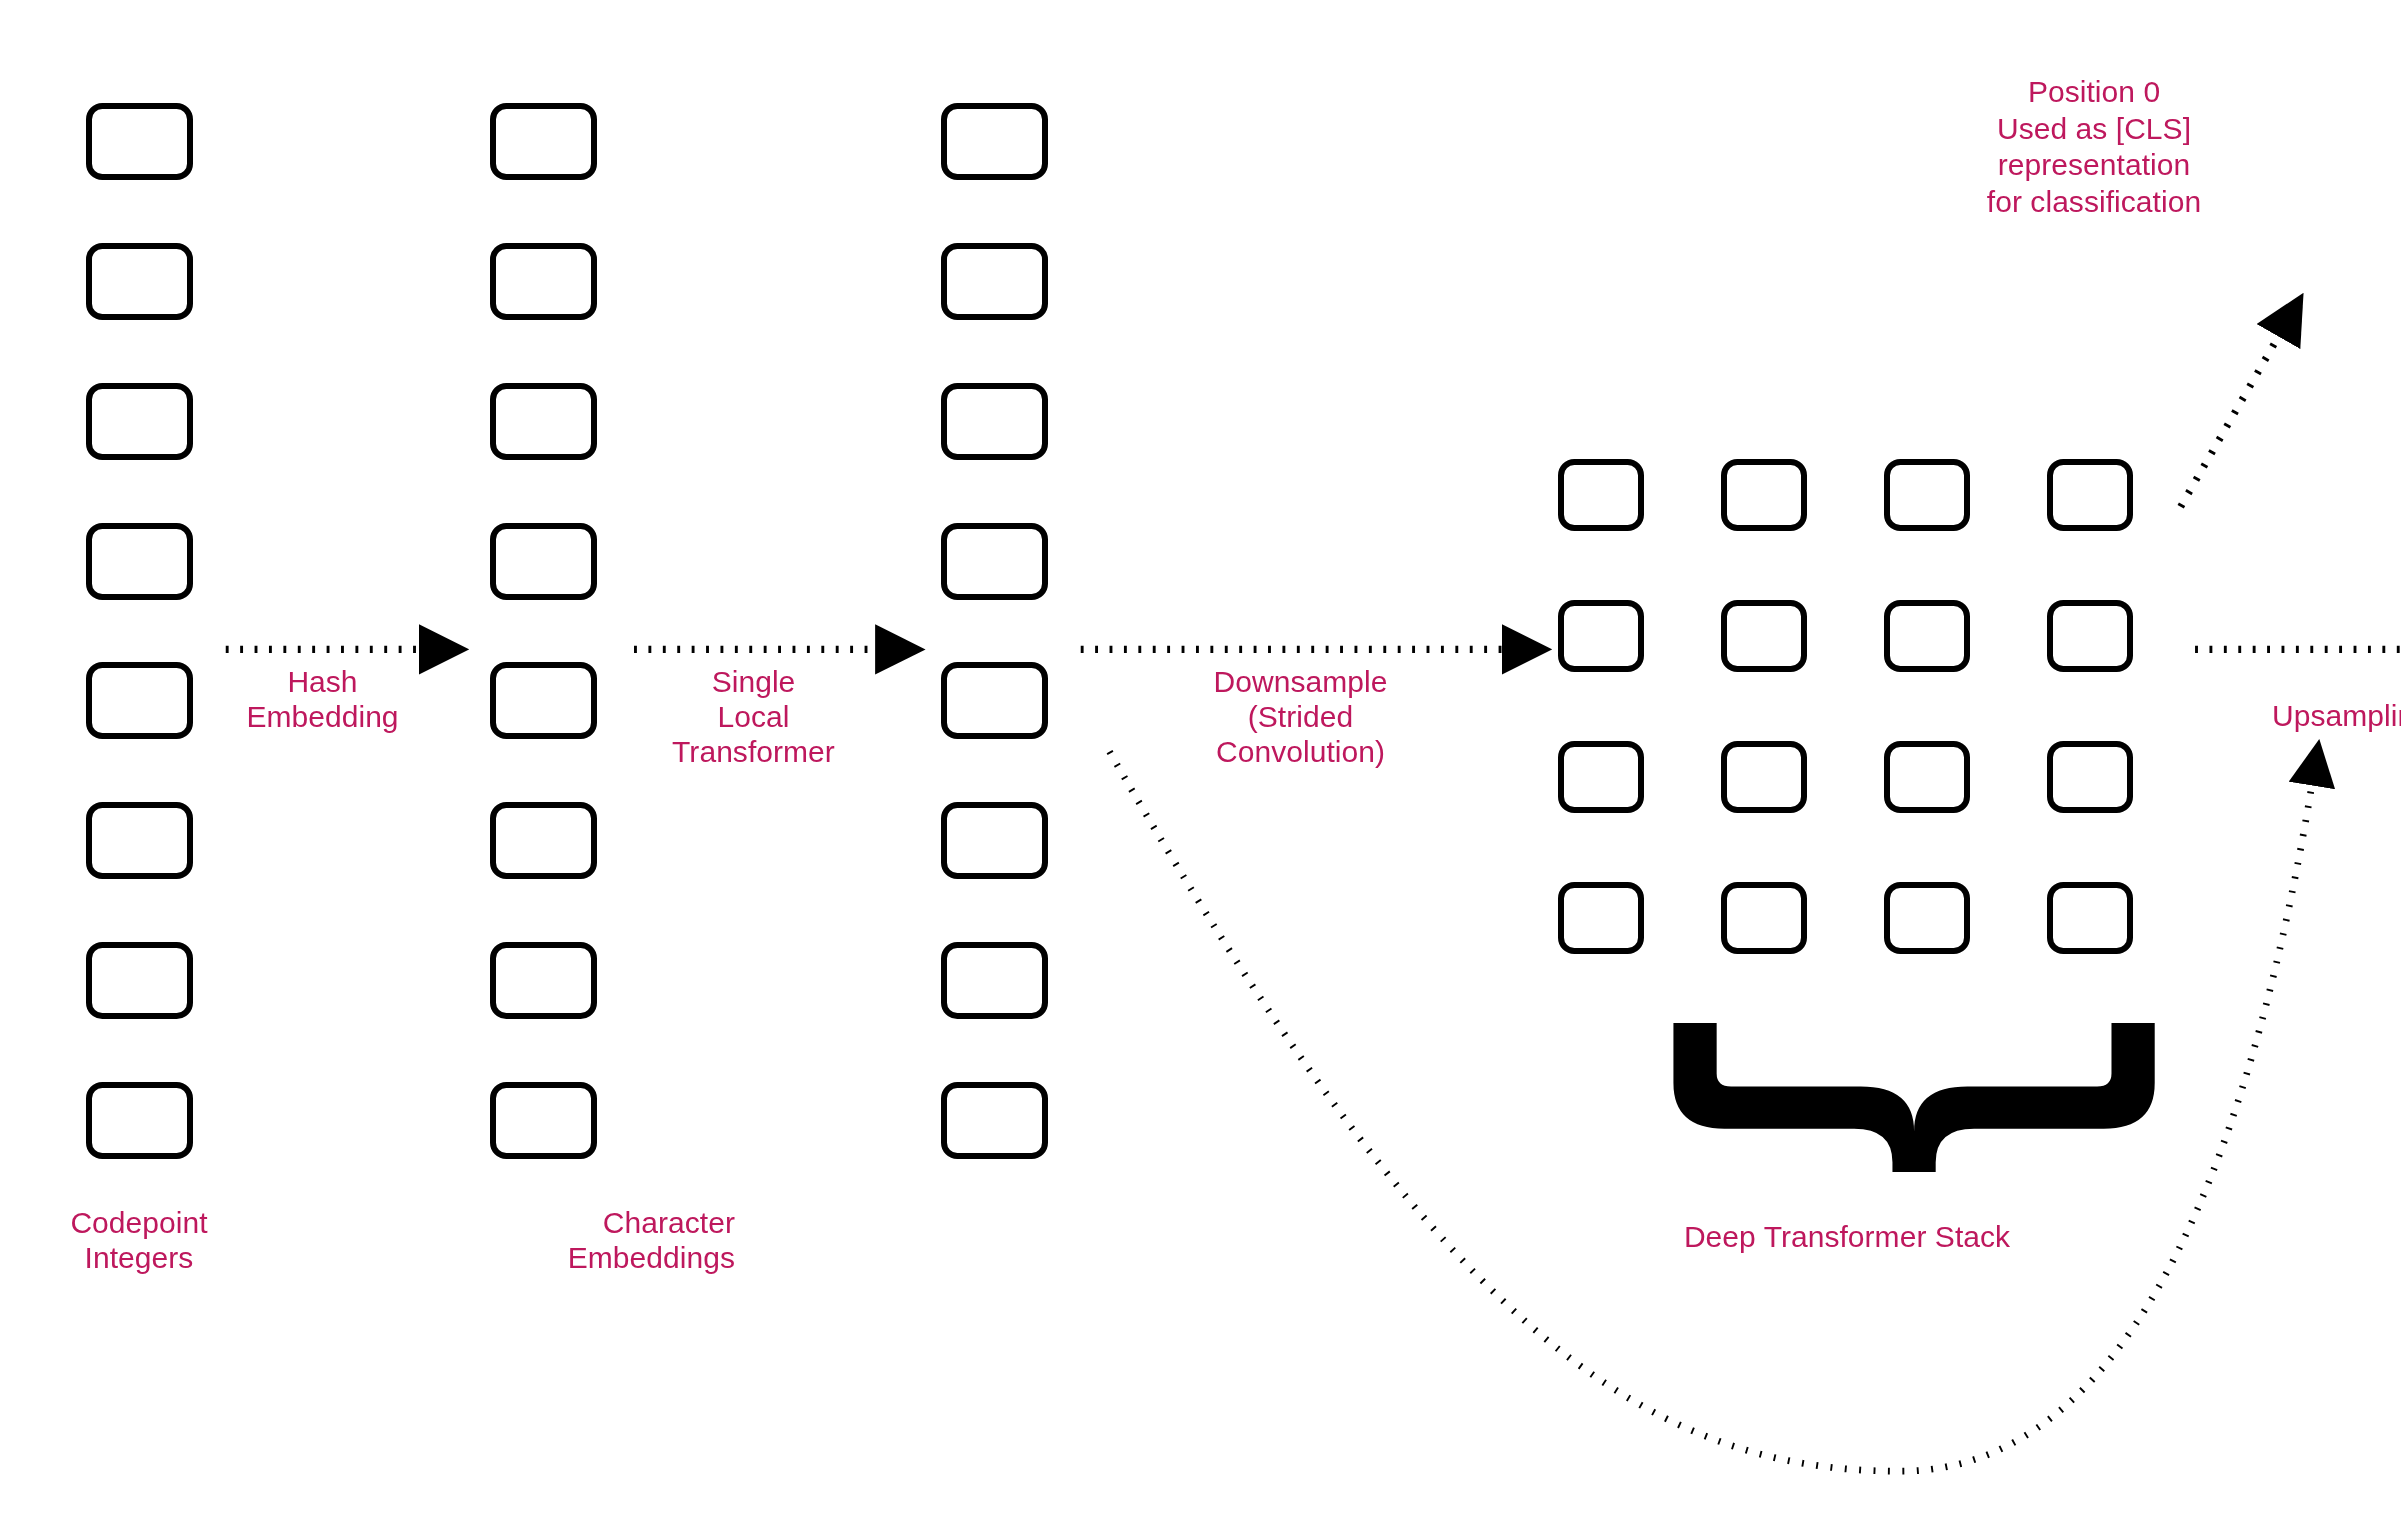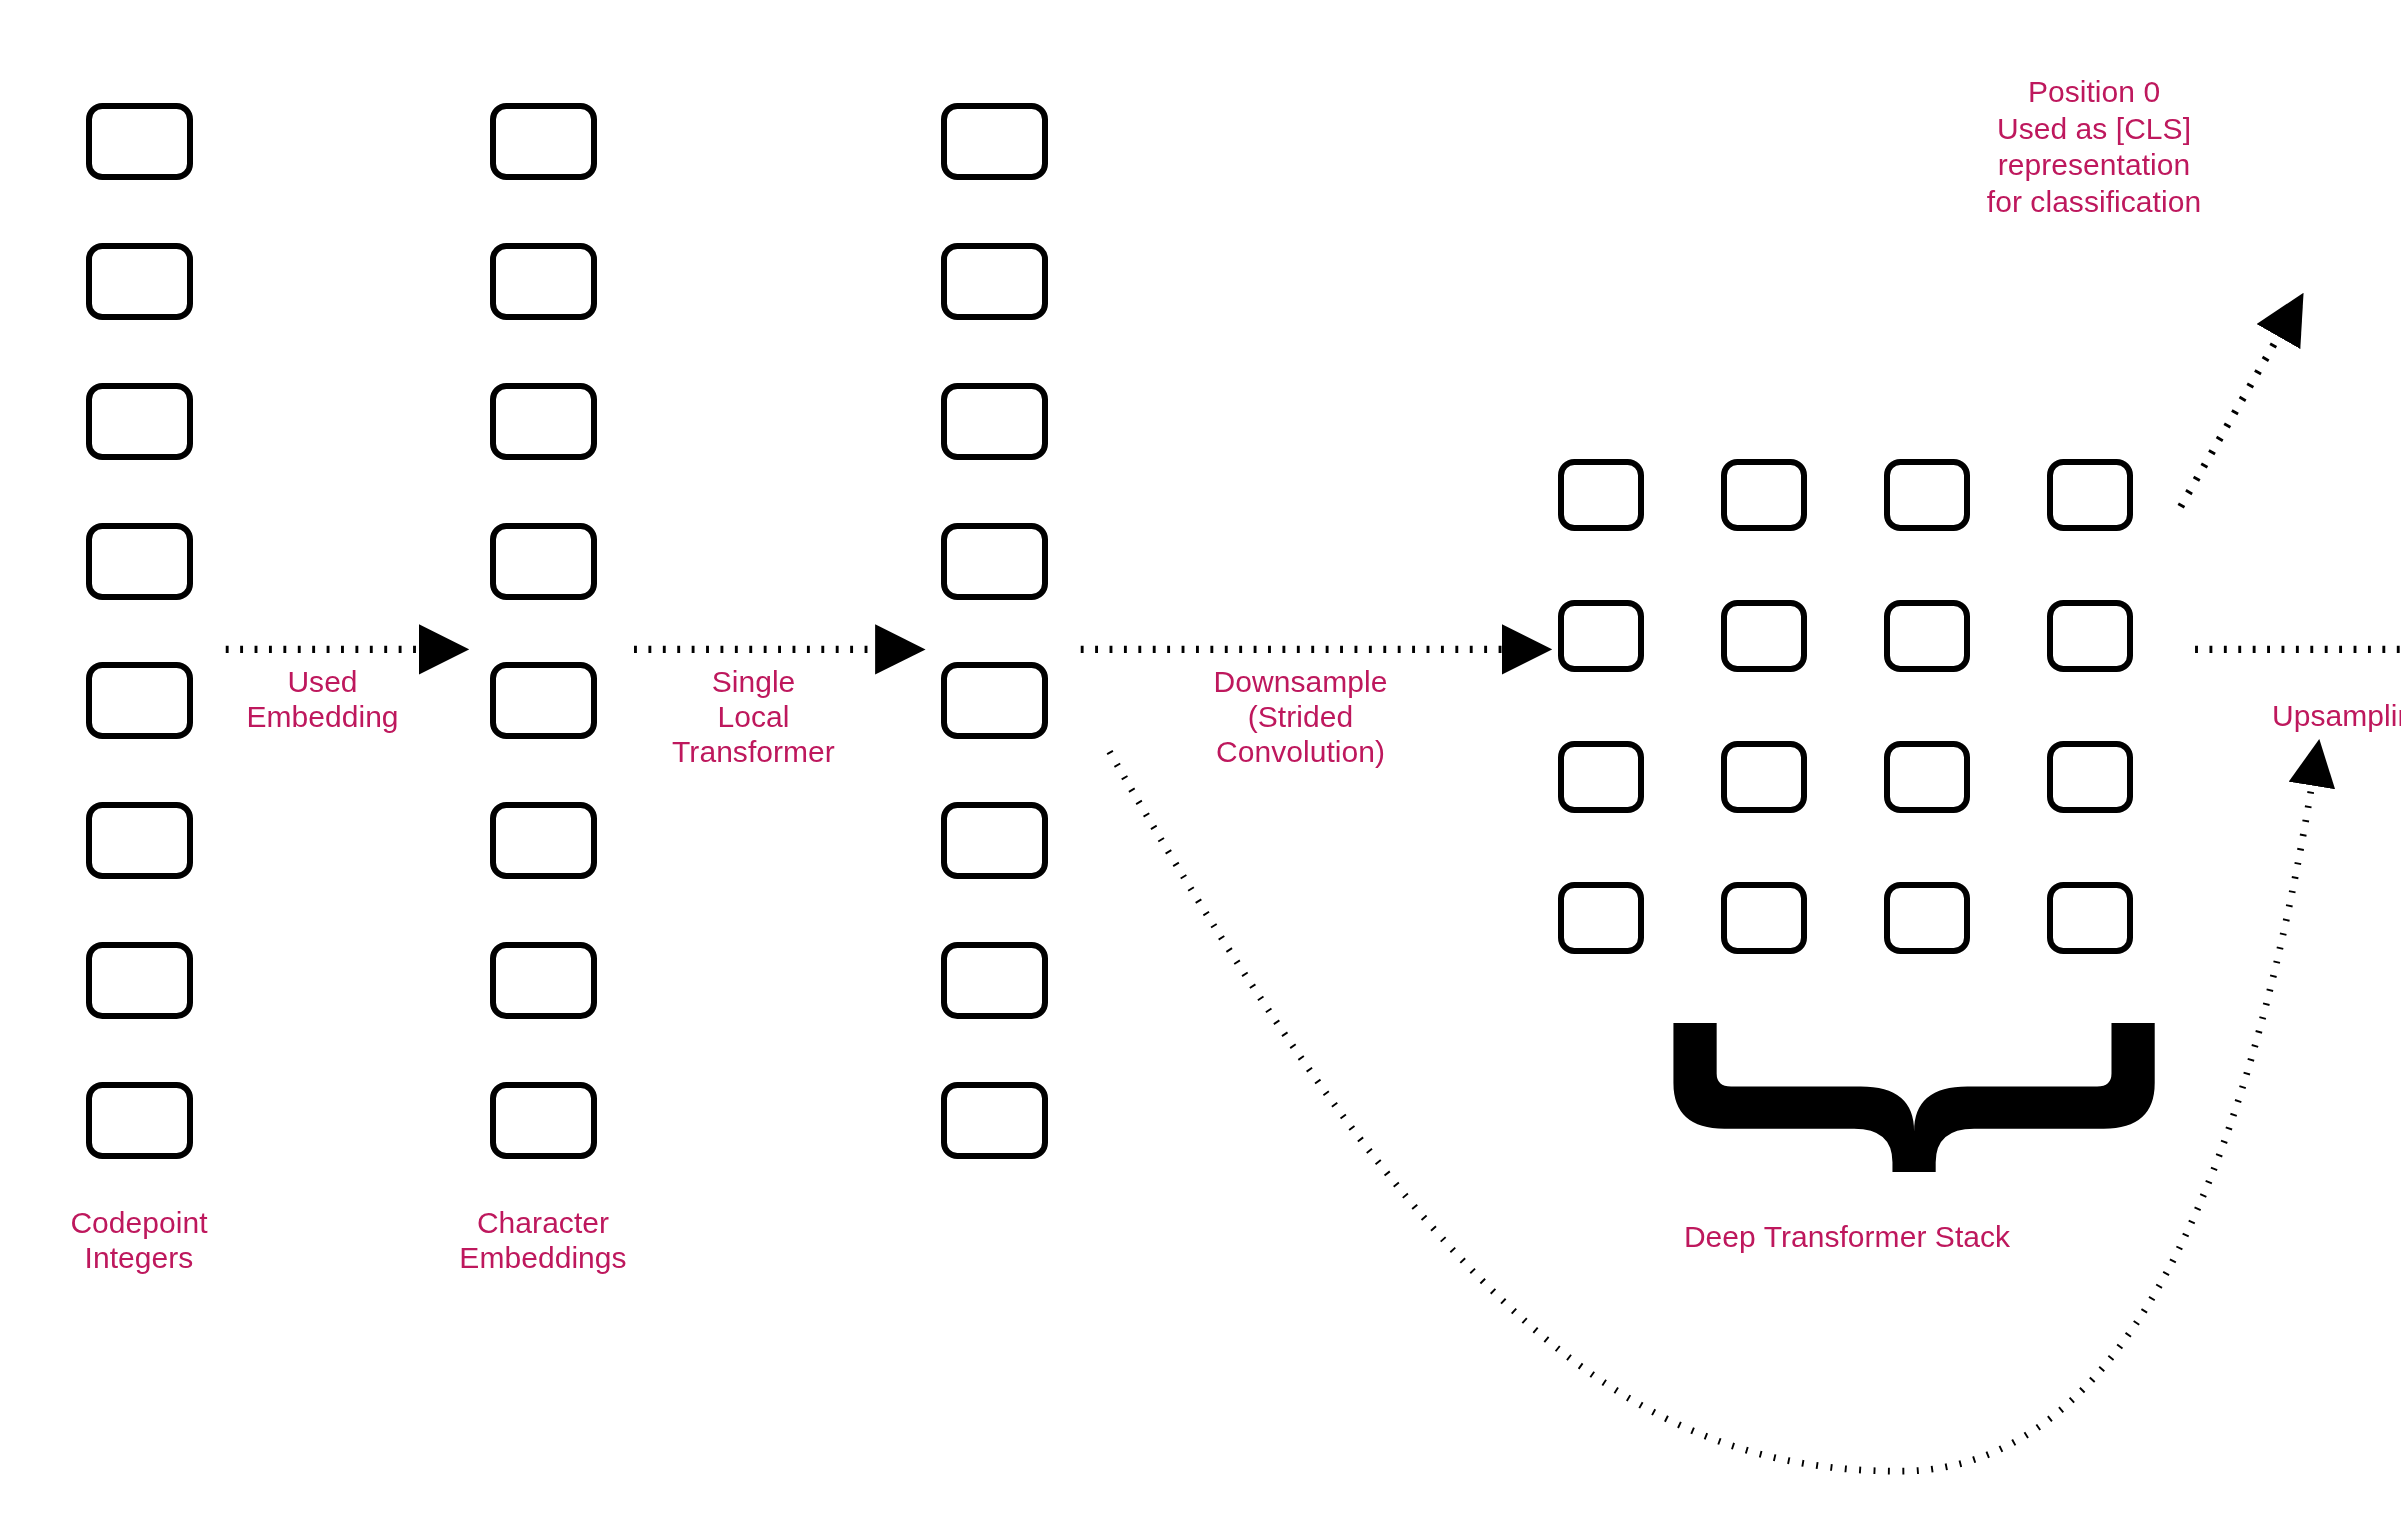--- a/index.html
+++ b/index.html
@@ -85,21 +85,21 @@
   <div class="col">
     <div class="cell" style="left:490px;top:103px;width:107px;height:77px;"></div>
     <div class="cell" style="left:490px;top:243px;width:107px;height:77px;"></div>
     <div class="cell" style="left:490px;top:383px;width:107px;height:77px;"></div>
     <div class="cell" style="left:490px;top:523px;width:107px;height:77px;"></div>
     <div class="cell" style="left:490px;top:662px;width:107px;height:77px;"></div>
     <div class="cell" style="left:490px;top:802px;width:107px;height:77px;"></div>
     <div class="cell" style="left:490px;top:942px;width:107px;height:77px;"></div>
     <div class="cell" style="left:490px;top:1082px;width:107px;height:77px;"></div>
   </div>
-  <div class="lab" style="left:351px;top:1206px;width:384px;">Character
+  <div class="lab" style="left:351px;top:1206px;width:384px;text-align:right;">Character
 Embeddings</div>
 
   <div class="col">
     <div class="cell" style="left:941px;top:103px;width:107px;height:77px;"></div>
     <div class="cell" style="left:941px;top:243px;width:107px;height:77px;"></div>
     <div class="cell" style="left:941px;top:383px;width:107px;height:77px;"></div>
     <div class="cell" style="left:941px;top:523px;width:107px;height:77px;"></div>
     <div class="cell" style="left:941px;top:662px;width:107px;height:77px;"></div>
     <div class="cell" style="left:941px;top:802px;width:107px;height:77px;"></div>
     <div class="cell" style="left:941px;top:942px;width:107px;height:77px;"></div>
@@ -144,21 +144,21 @@
     
     
     
     
     
     
     
     
   </div>
 
-  <div class="lab" style="left:188px;top:665px;width:269px;">Used
+  <div class="lab" style="left:188px;top:665px;width:269px;">Hash
 Embedding</div>
 
   <div class="lab" style="left:619px;top:665px;width:269px;">Single
 Local
 Transformer</div>
 
   <div class="lab" style="left:1166px;top:665px;width:269px;">Downsample
 (Strided
 Convolution)</div>
 

